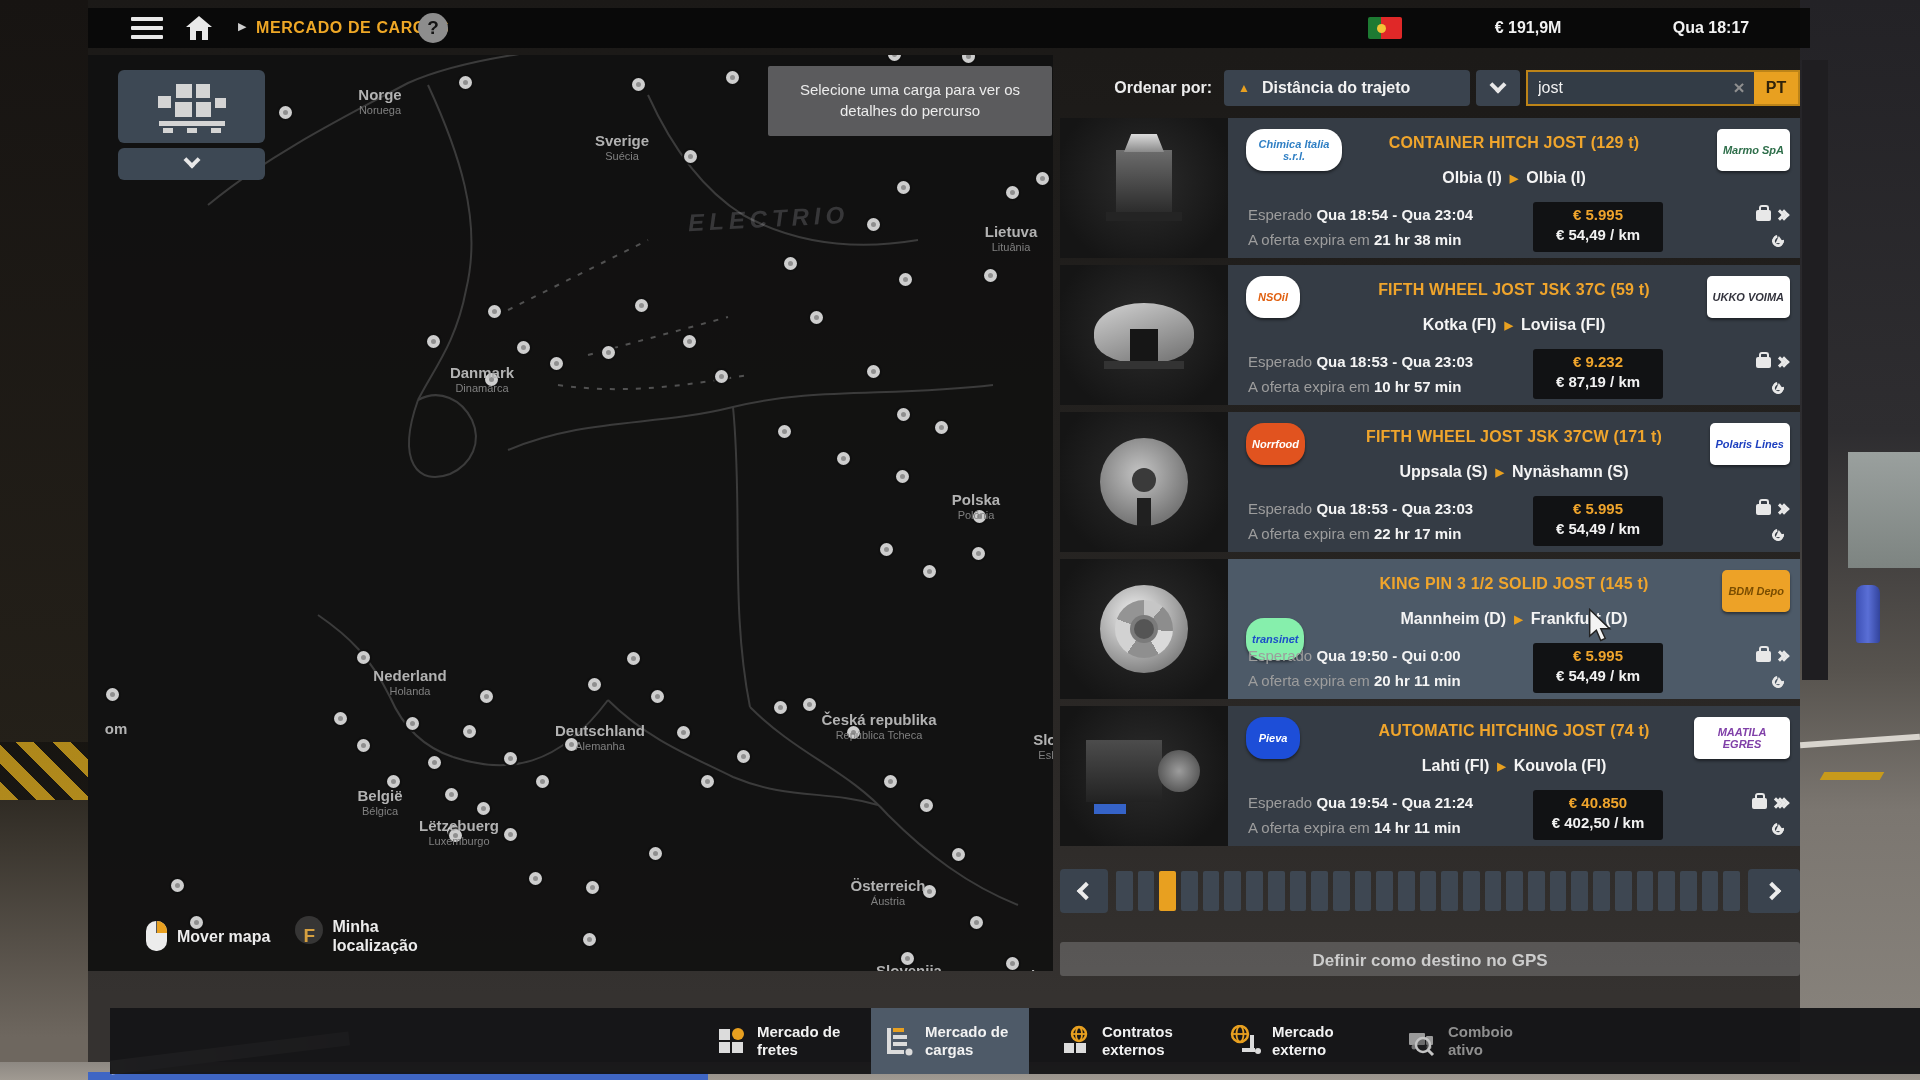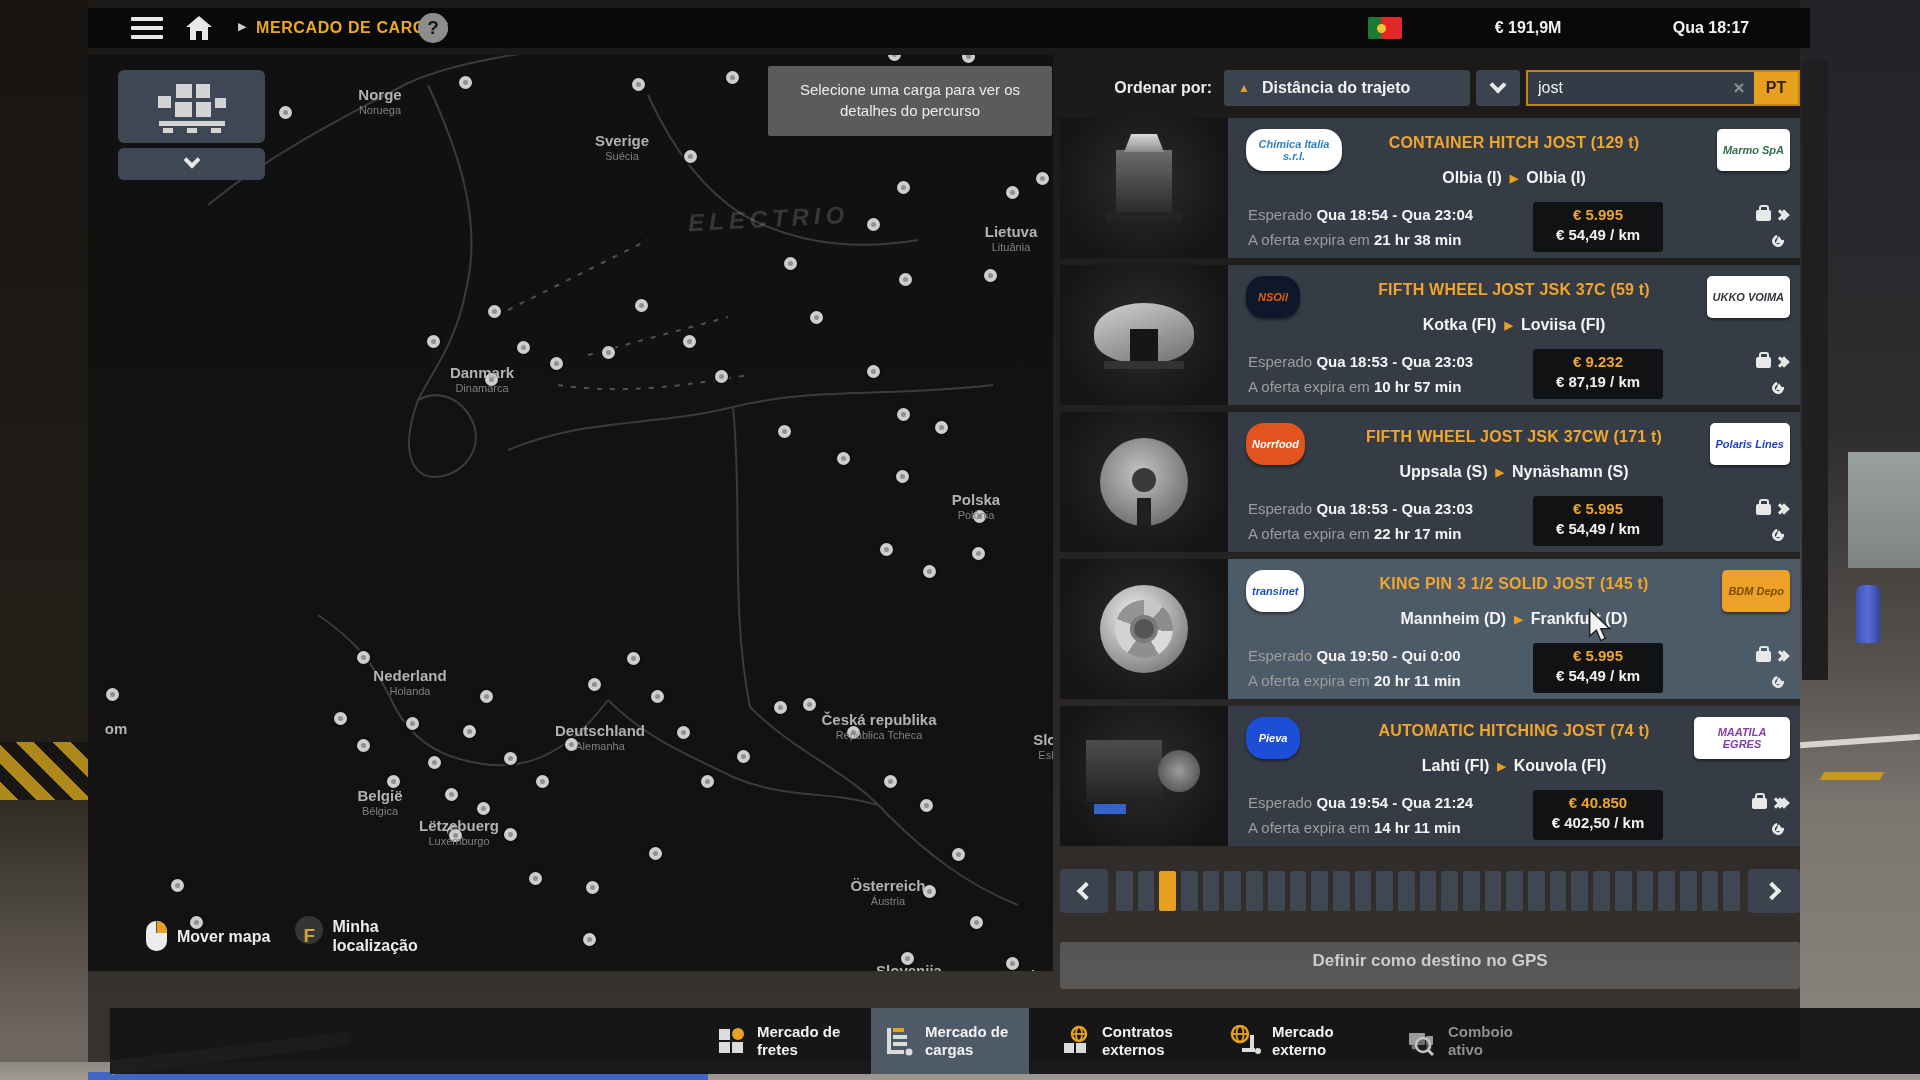--- a/index.html
+++ b/index.html
@@ -125,21 +125,21 @@
   .pg-btn { width:48px; height:44px; background:#3a434e; border-radius:4px; position:relative; flex:none; }
   .pg-btn.right { width:52px; }
   .pg-arrow { position:absolute; left:50%; top:50%; width:13px; height:13px; border-left:4px solid #ececec; border-bottom:4px solid #ececec; }
   .pg-btn.left .pg-arrow { transform:translate(-35%,-50%) rotate(45deg); }
   .pg-btn.right .pg-arrow { transform:translate(-65%,-50%) rotate(225deg); }
   .pblocks { flex:1; display:flex; gap:5px; margin:0 8px; height:40px; }
   .pblock { flex:1; background:#3e4752; border-radius:2px; }
   .pblock.active { background:#e8a020; }
 
   
-  .gps-btn { position:absolute; left:1060px; top:942px; width:740px; height:47px; background:rgba(140,140,140,.42); border-radius:3px; text-align:center; line-height:38px; color:#cccccc; font-weight:bold; font-size:17px; }
+  .gps-btn { position:absolute; left:1060px; top:942px; width:740px; height:34px; background:rgba(140,140,140,.42); border-radius:3px; text-align:center; line-height:38px; color:#cccccc; font-weight:bold; font-size:17px; }
 
   
   .navbar { position:absolute; left:110px; top:1008px; width:1810px; height:66px; background:rgba(21,21,23,.96); }
   .nav-sel { position:absolute; left:761px; top:0; width:158px; height:66px; background:#4e5a68; }
   .nav-item { position:absolute; top:0; height:66px; display:flex; align-items:center; gap:10px; cursor:pointer; }
   .nlabel { color:#f2f2f2; font-weight:bold; font-size:15px; line-height:18px; width:96px; }
   .nav-item.disabled .nlabel { color:#8f8f8f; }
   .nico { flex:none; }
 
   .cursor { position:absolute; left:1588px; top:608px; z-index:50; }
@@ -427,21 +427,21 @@
       </div>
     </div>
   </div>
     <div class="card t1">
     <div class="thumb">
       <div class="sh a"></div>
         <div class="sh b"></div>
         <div class="sh c"></div>
     </div>
     <div class="content">
-      <div class="chip chip-left" style="background: #0f172a; color: rgb(224, 96, 16);">
+      <div class="chip chip-left" style="background: #ffffff; color: rgb(224, 96, 16);">
         <span>NSOil</span>
       </div>
       <div class="title">FIFTH WHEEL JOST JSK 37C (59 t)</div>
       <div class="chip chip-right" style="background: rgb(255, 255, 255); color: rgb(51, 51, 61);">
         <span>UKKO VOIMA</span>
       </div>
       <div class="route">
         <span>Kotka (FI)</span><span class="r-arrow">▶</span><span>Loviisa (FI)</span>
       </div>
       <div class="meta">
@@ -505,21 +505,21 @@
       </div>
     </div>
   </div>
     <div class="card t3 selected">
     <div class="thumb">
       <div class="sh a"></div>
         <div class="sh b"></div>
         <div class="sh c"></div>
     </div>
     <div class="content">
-      <div class="chip chip-left" style="background: #ffffff; color: rgb(27, 79, 200);">
+      <div class="chip chip-left" style="background: #86efac; color: rgb(27, 79, 200); margin-top: 48px;">
         <span>transinet</span>
       </div>
       <div class="title">KING PIN 3 1/2 SOLID JOST (145 t)</div>
       <div class="chip chip-right" style="background: rgb(237, 162, 39); color: rgb(122, 77, 0);">
         <span>BDM Depo</span>
       </div>
       <div class="route">
         <span>Mannheim (D)</span><span class="r-arrow">▶</span><span>Frankfurt (D)</span>
       </div>
       <div class="meta">

